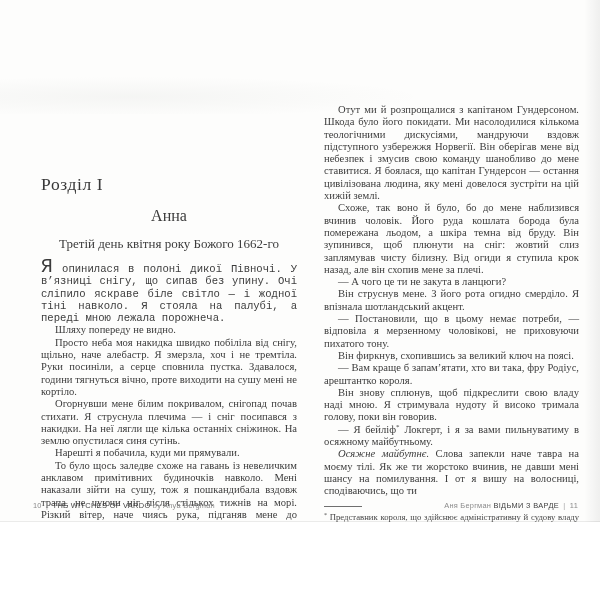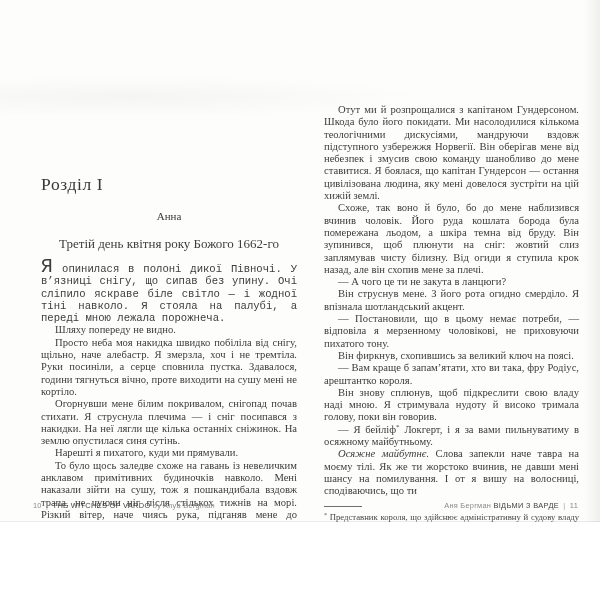--- a/index.html
+++ b/index.html
@@ -34,21 +34,21 @@
   .page-col{position:absolute;color:#3c3c3c;}
   .left-col{left:41px;top:0;width:256px;}
   .right-col{left:324px;top:104px;width:255px;}
   .chapter-heading{
     margin:174px 0 0 0;text-align:left;
     font-size:17.5px;line-height:20px;letter-spacing:0.6px;color:#383838;
     font-weight:normal;
   }
   .chapter-sub{
     margin:15px 0 0 0;text-align:center;
-    font-size:11px;line-height:14px;color:#3c3c3c;font-weight:normal;
+    font-size:16px;line-height:14px;color:#3c3c3c;font-weight:normal;
   }
   .dateline{
     margin:14px 0 0 0;text-align:center;
     font-size:13px;line-height:13px;color:#3c3c3c;
   }
   .body-text{margin-top:13px;}
   p.body-p{
     margin:0;font-size:10.6px;line-height:12.3px;
     text-align:justify;text-indent:14px;color:#3c3c3c;
   }
@@ -86,21 +86,21 @@
   <div class="page-col left-col">
     <h1 class="chapter-heading">Розділ I</h1>
     <h2 class="chapter-sub">Анна</h2>
     <div class="dateline">Третій день квітня року Божого 1662-го</div>
 
     <div class="body-text">
       <p class="body-p no-indent"><span class="raised-cap">Я</span><span> опинилася в полоні дикої Півночі. У в’язниці снігу, що сипав без упину. Очі сліпило яскраве біле світло — і жодної тіні навколо. Я стояла на палубі, а переді мною лежала порожнеча.</span></p>
       <p class="body-p">Шляху попереду не видно.</p>
       <p class="body-p">Просто неба моя накидка швидко побіліла від снігу, щільно, наче алебастр. Я змерзла, хоч і не тремтіла. Руки посиніли, а серце сповнила пустка. Здавалося, години тягнуться вічно, проте виходити на сушу мені не кортіло.</p>
       <p class="body-p">Огорнувши мене білим покривалом, снігопад почав стихати. Я струснула плечима — і сніг посипався з накидки. На неї лягли ще кілька останніх сніжинок. На землю опустилася синя сутінь.</p>
-      <p class="body-p">Нарешті я пихатого, куди ми прямували.</p>
+      <p class="body-p">Нарешті я побачила, куди ми прямували.</p>
       <p class="body-p">То було щось заледве схоже на гавань із невеличким анклавом примітивних будиночків навколо. Мені наказали зійти на сушу, тож я пошкандибала вздовж трапа, не чуючи ніг після стількох тижнів на морі. Різкий вітер, наче чиясь рука, підганяв мене до похмурих північних земель.</p>
     </div>
   </div>
 
   <div class="page-col right-col">
     <p class="body-p">Отут ми й розпрощалися з капітаном Гундерсоном. Шкода було його покидати. Ми насолодилися кількома теологічними дискусіями, мандруючи вздовж підступного узбережжя Норвегії. Він оберігав мене від небезпек і змусив свою команду шанобливо до мене ставитися. Я боялася, що капітан Гундерсон — остання цивілізована людина, яку мені довелося зустріти на цій хижій землі.</p>
     <p class="body-p">Схоже, так воно й було, бо до мене наблизився вчинив чоловік. Його руда кошлата борода була помережана льодом, а шкіра темна від бруду. Він зупинився, щоб плюнути на сніг: жовтий слиз заплямував чисту білизну. Від огиди я ступила крок назад, але він схопив мене за плечі.</p>
     <p class="body-p">— А чого це ти не закута в ланцюги?</p>
     <p class="body-p">Він струснув мене. З його рота огидно смерділо. Я впізнала шотландський акцент.</p>
     <p class="body-p">— Постановили, що в цьому немає потреби, — відповіла я мерзенному чоловікові, не приховуючи пихатого тону.</p>

